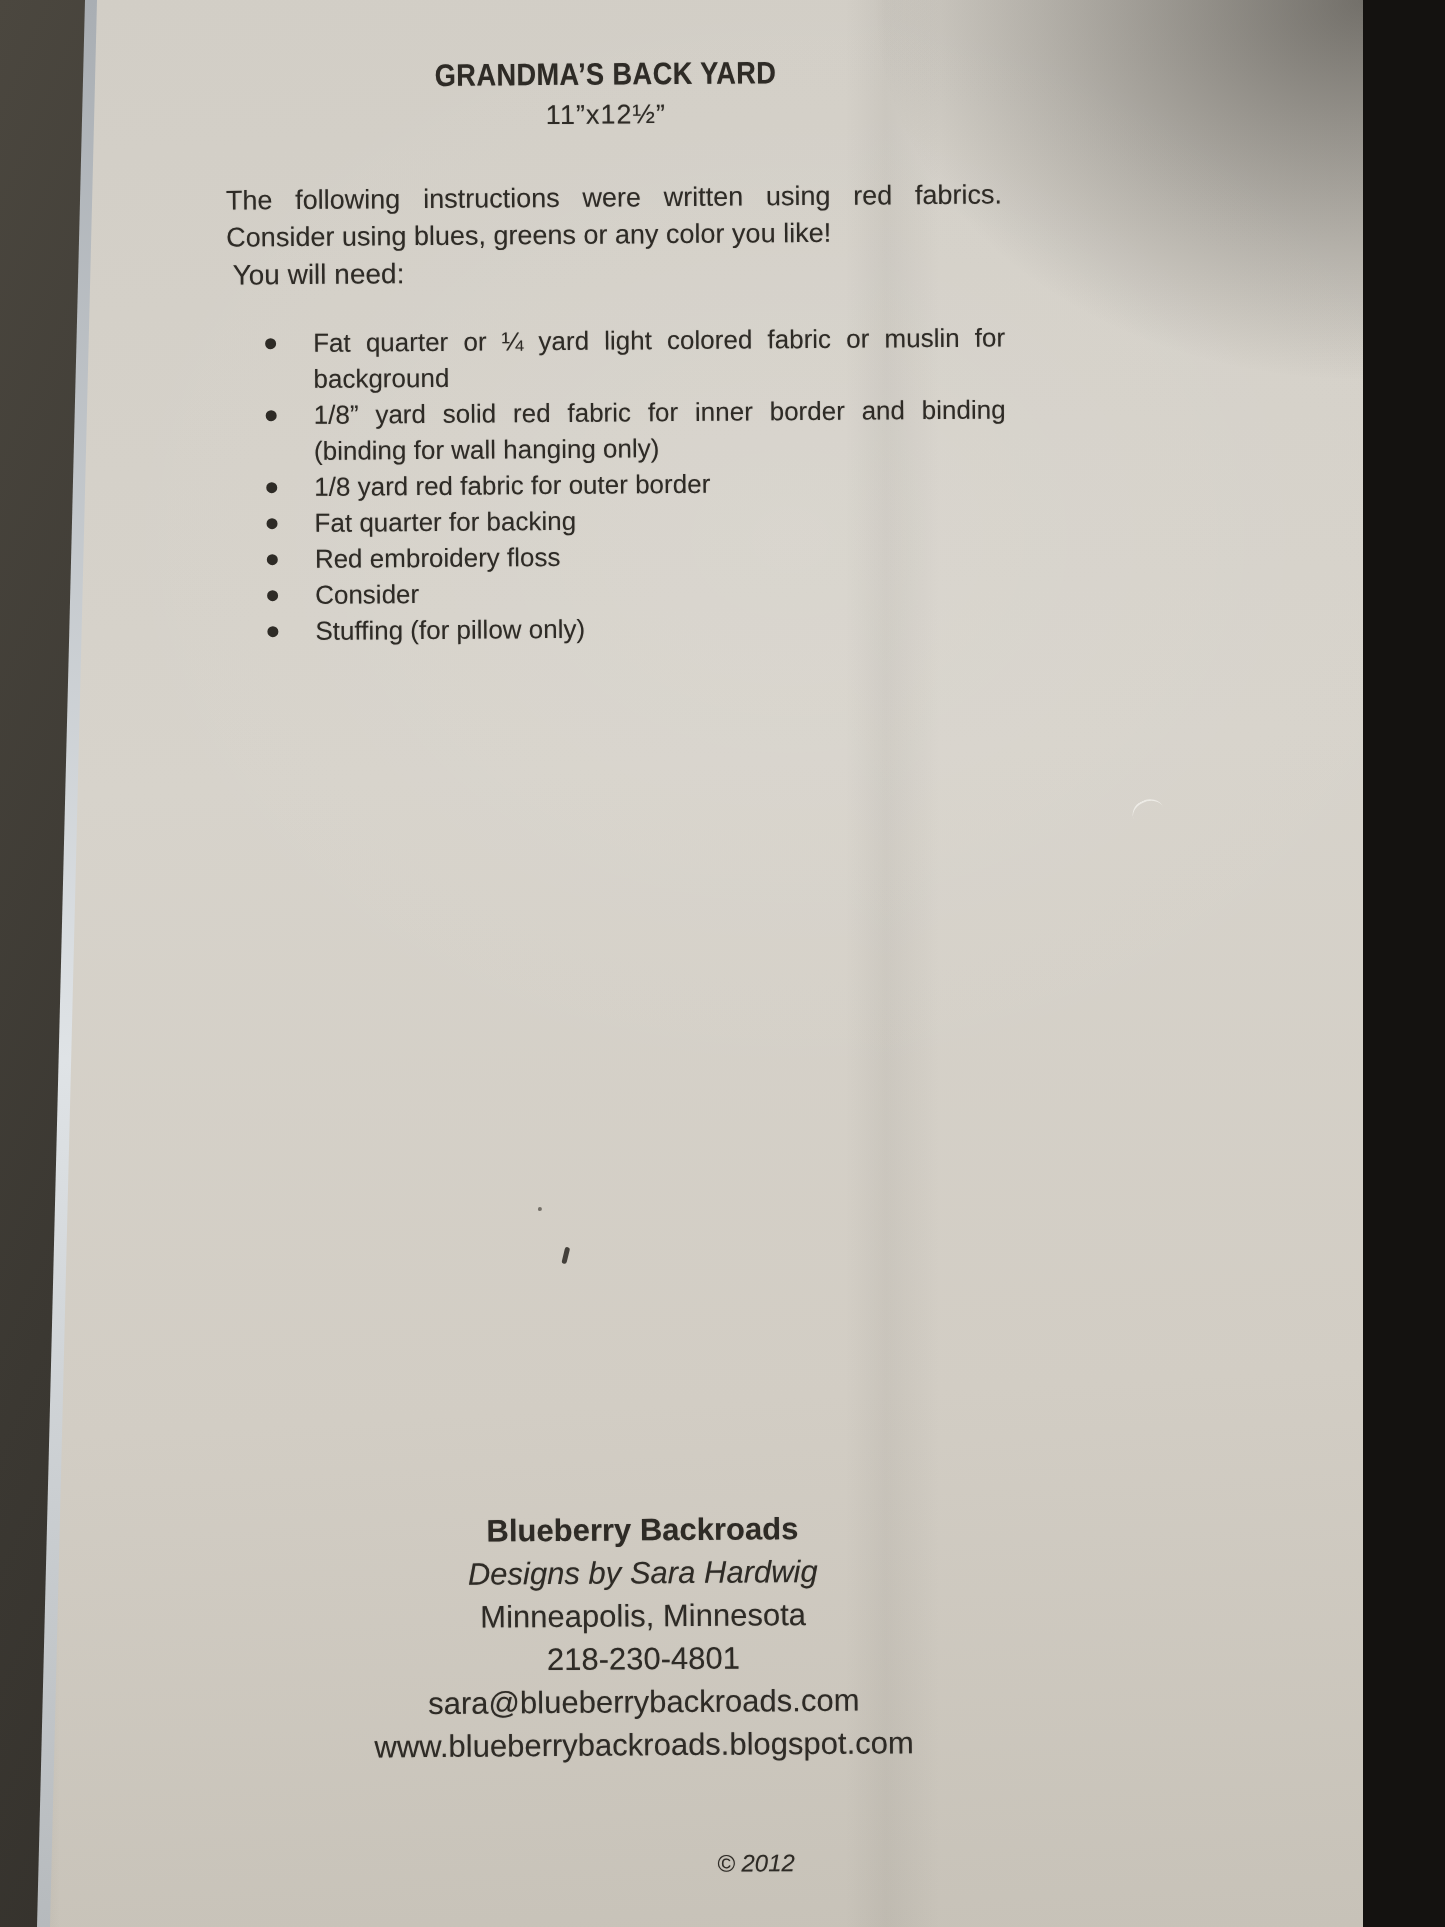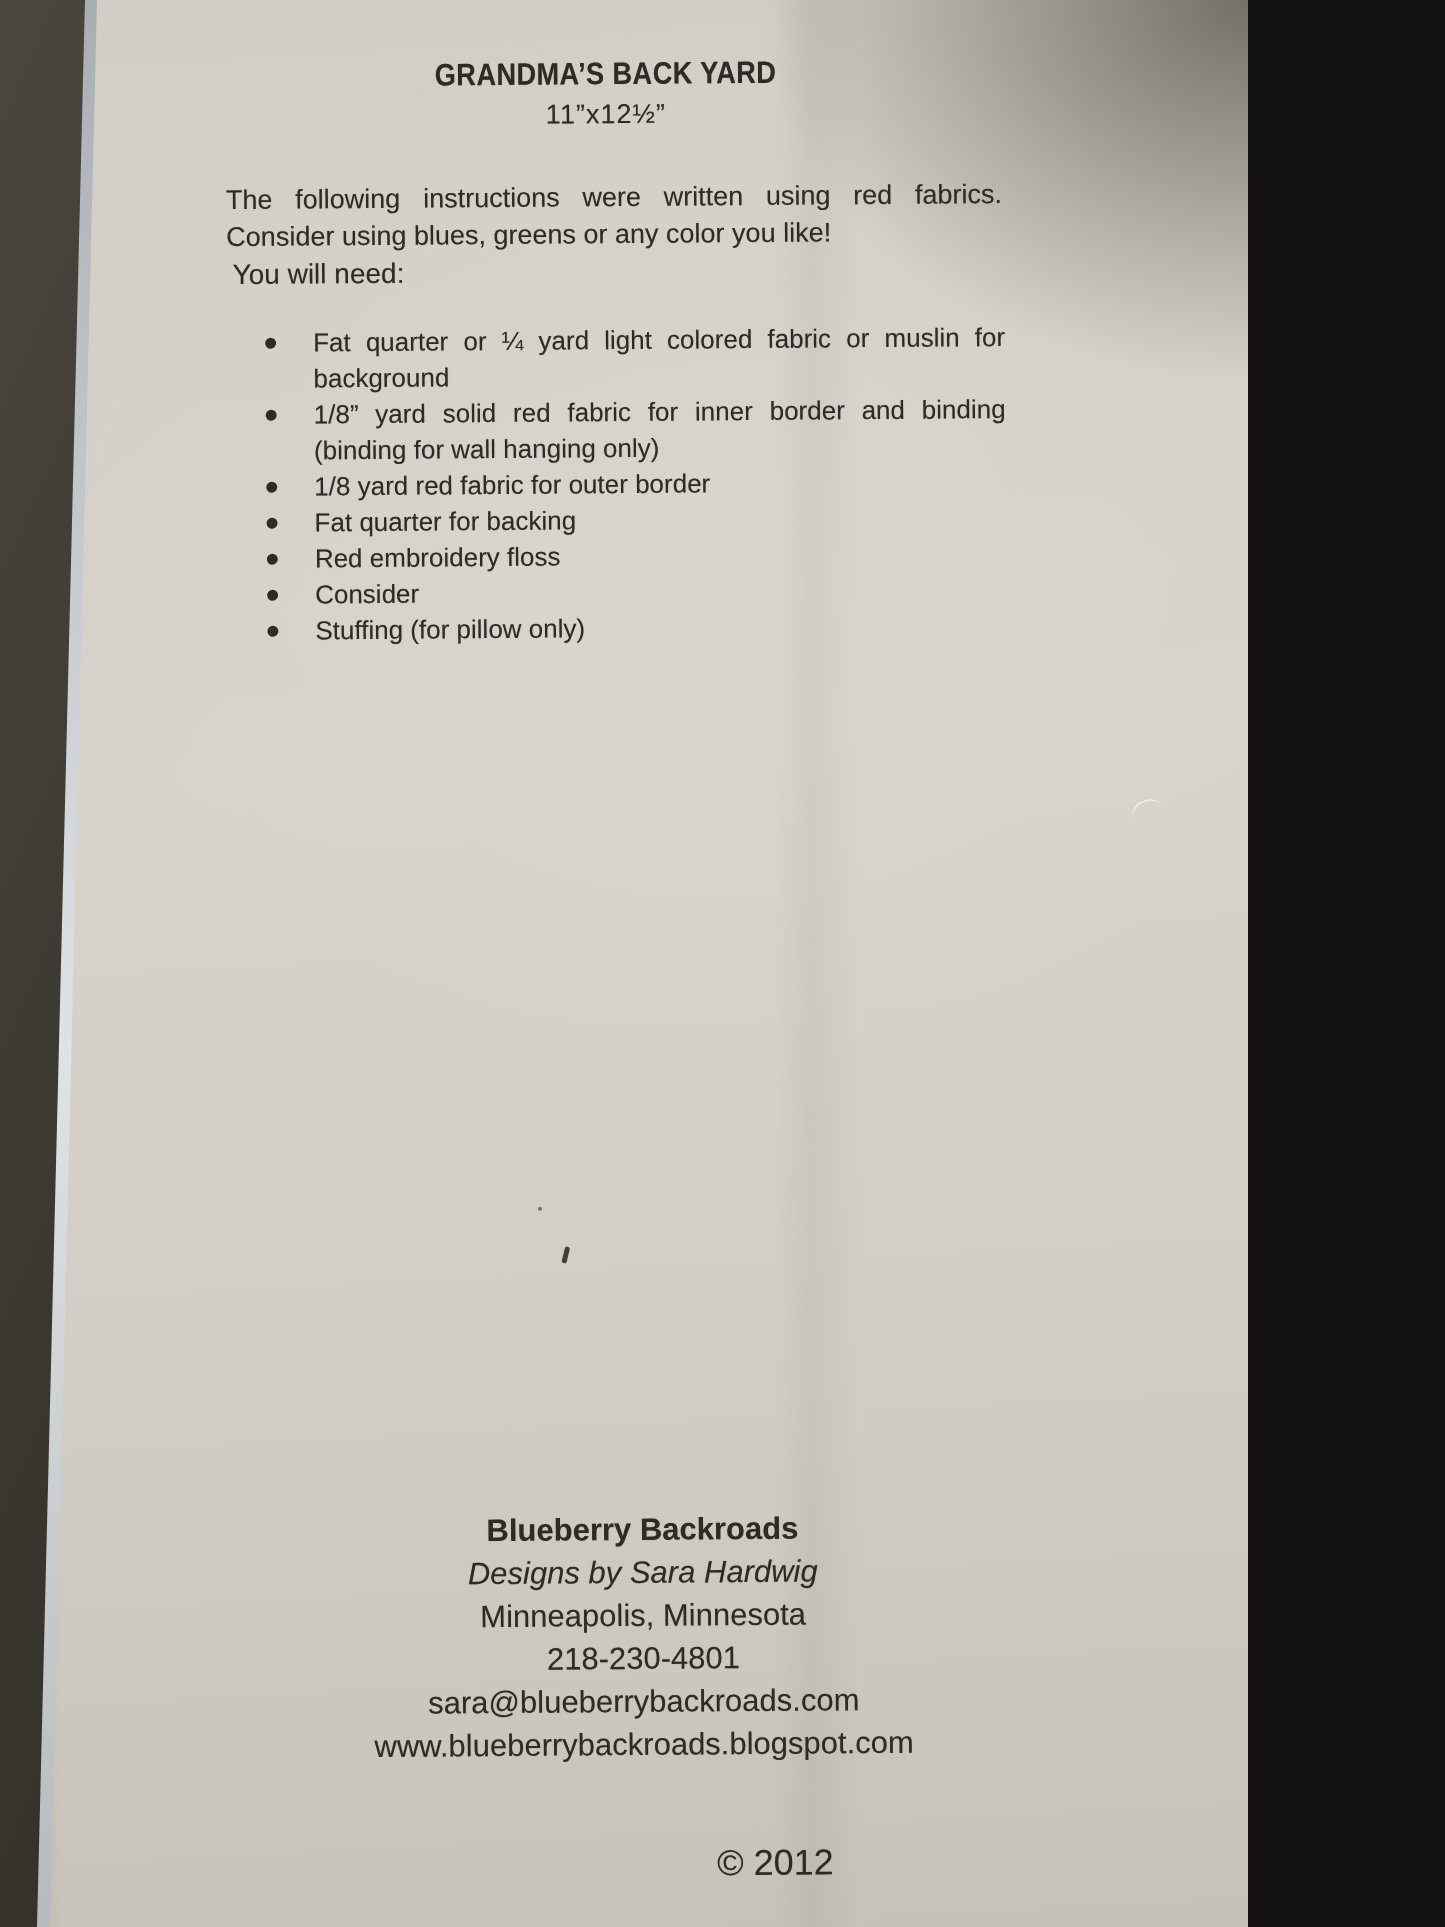--- a/index.html
+++ b/index.html
@@ -2,21 +2,21 @@
 <html><head>
 <meta charset="utf-8">
 <style>
   html, body {
     margin: 0;
     padding: 0;
     background: #141210;
   }
   .scene {
     position: relative;
-    width: 1248px;
+    width: 1363px;
     height: 1927px;
     overflow: hidden;
     font-family: "Liberation Sans", "DejaVu Sans", sans-serif;
   }
   
   .photo-bg {
     position: absolute;
     inset: 0;
     background: linear-gradient(113deg,
       #4b473f 0%, #3b3832 28%, #2f2c27 55%, #1a1815 86%, #0d0c0a 100%);
@@ -107,22 +107,23 @@
     left: 318px; top: 1508px; width: 640px;
     text-align: center;
     font-size: 31px;
     line-height: 43px;
   }
   .f-company { font-weight: bold; }
   .f-byline  { font-style: italic; }
   .copyright {
     position: absolute;
     left: 710px; top: 1845px;
-    font-size: 36px;
+    font-size: 24px;
     line-height: 38px;
+    font-style: italic;
   }
   
   .paper-speck {
     position: absolute;
     left: 561px; top: 1246px;
     width: 5px; height: 17px;
     border-radius: 3px;
     background: #33302a;
     transform: rotate(14deg);
     opacity: 0.9;

